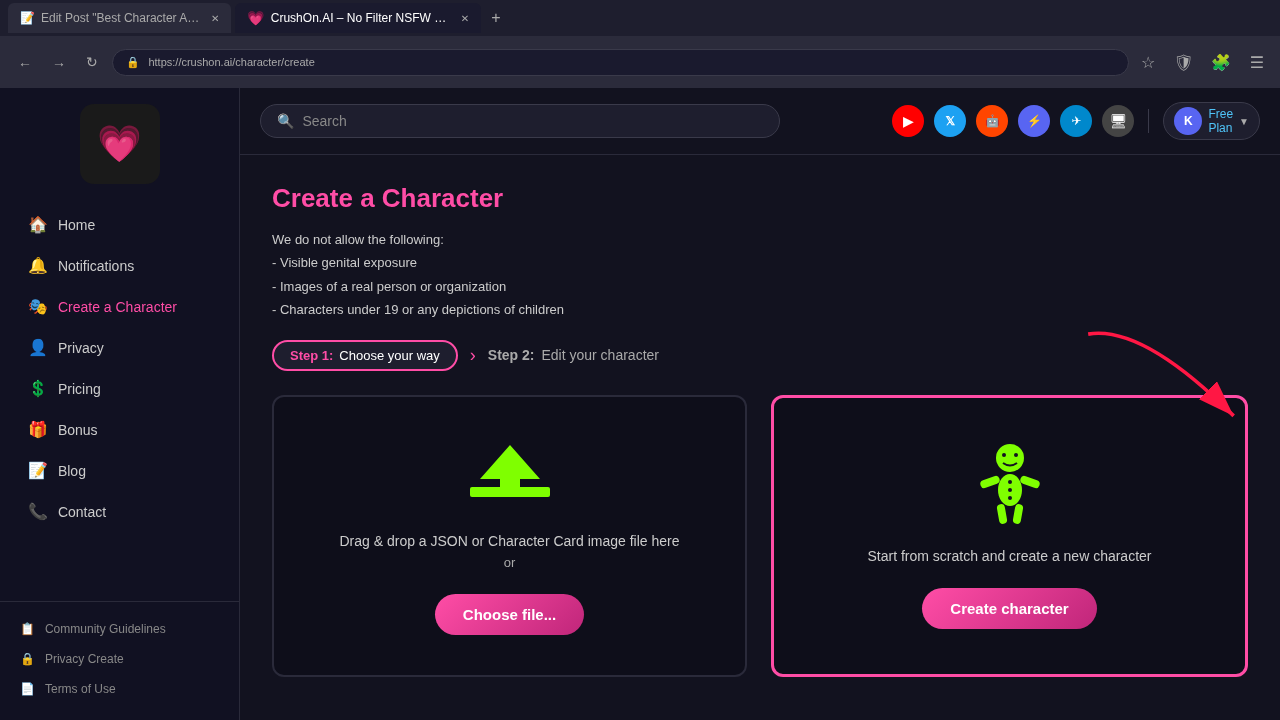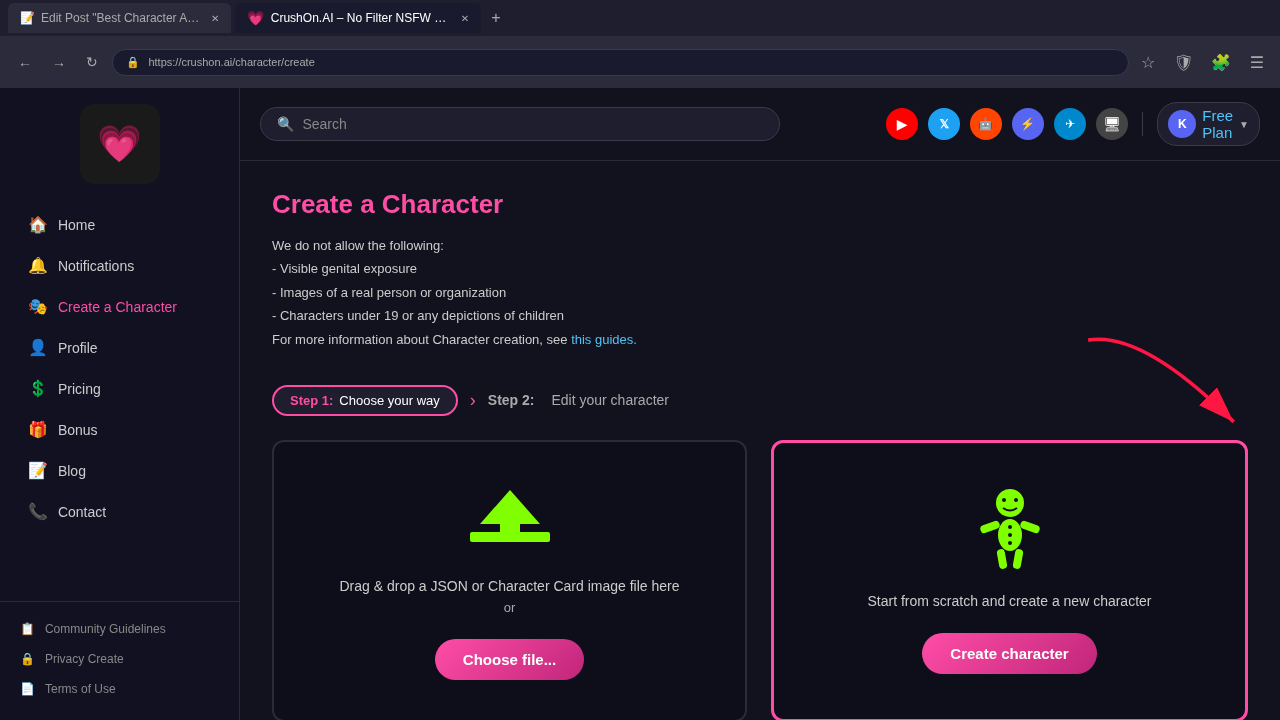--- a/index.html
+++ b/index.html
@@ -231,39 +231,39 @@
       width: 28px;
       height: 28px;
       background: #5865f2;
       border-radius: 50%;
       display: flex;
       align-items: center;
       justify-content: center;
       font-size: 12px;
       font-weight: bold;
     }
-    .plan-text { font-size: 15px; color: #4fc3f7; }
+    .plan-text { font-size: 12px; color: #4fc3f7; }
 
     
     .page-body {
       padding: 28px 32px;
       overflow-y: auto;
       flex: 1;
     }
     .page-title {
       color: #ff4da6;
       font-size: 26px;
       font-weight: 700;
       margin-bottom: 14px;
     }
     .rules-text {
       color: #ccc;
       font-size: 13px;
       line-height: 1.8;
-      margin-bottom: 34px;
+      margin-bottom: 18px;
     }
     .rules-text .guide-link {
       color: #4fc3f7;
       cursor: pointer;
     }
 
     
     .steps-bar {
       display: flex;
       align-items: center;
@@ -277,21 +277,21 @@
       padding: 6px 16px;
       font-size: 13px;
       color: #fff;
       display: flex;
       align-items: center;
       gap: 6px;
     }
     .step2-container {
       display: flex;
       align-items: center;
-      gap: 17px;
+      gap: 7px;
       color: #888;
       font-size: 14px;
       text-align: center;
     }
     .step-arrow {
       color: #ff4da6;
       font-size: 18px;
     }
 
     
@@ -398,21 +398,21 @@
     <div class="nav-item">
       <span class="icon">🔔</span>
       <span>Notifications</span>
     </div>
     <div class="nav-item active">
       <span class="icon" style="color:#ff4da6;">🎭</span>
       <span>Create a Character</span>
     </div>
     <div class="nav-item">
       <span class="icon">👤</span>
-      <span>Profile</span>
+      <span>Privacy</span>
     </div>
     <div class="nav-item">
       <span class="icon">💲</span>
       <span>Pricing</span>
     </div>
     <div class="nav-item">
       <span class="icon">🎁</span>
       <span>Bonus</span>
     </div>
     <div class="nav-item">
@@ -469,24 +469,20 @@
     </div>
 
     <div class="page-body" style="position:relative;">
       <h1 class="page-title">Create a Character</h1>
 
       <div class="rules-text">
         <div>We do not allow the following:</div>
         <div>- Visible genital exposure</div>
         <div>- Images of a real person or organization</div>
         <div>- Characters under 19 or any depictions of children</div>
-        <div>
-          <span>For more information about Character creation, see </span>
-          <span class="guide-link">this guides.</span>
-        </div>
       </div>
 
       <div class="steps-bar">
         <div class="step-pill">
           <span style="color:#ff4da6;font-weight:700;">Step 1:</span>
           <span>Choose your way</span>
         </div>
         <span class="step-arrow">›</span>
         <div class="step2-container">
           <span style="color:#aaa;font-weight:600;">Step 2:</span>

